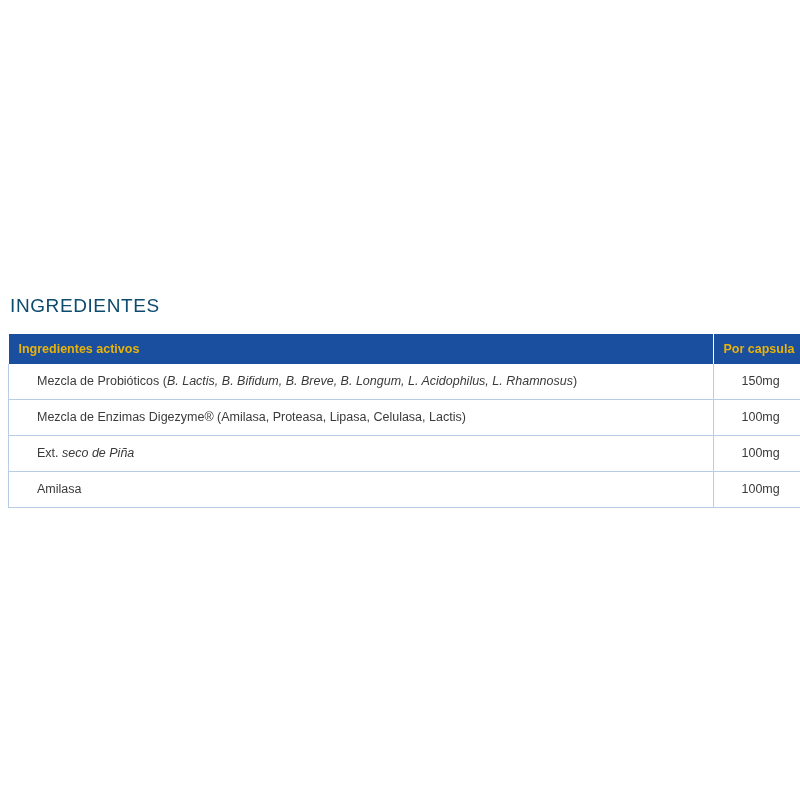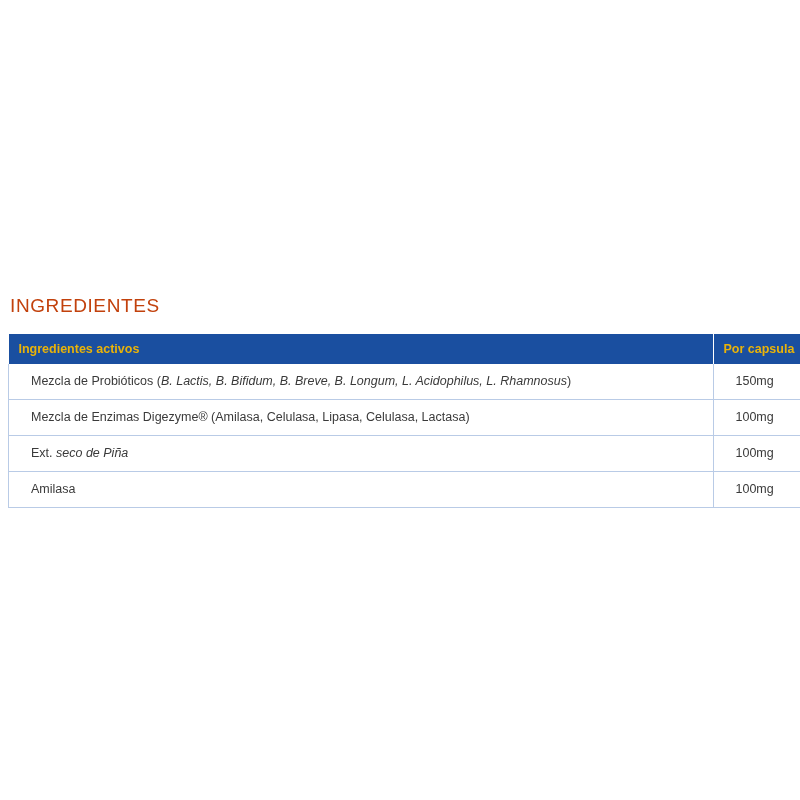--- a/index.html
+++ b/index.html
@@ -20,21 +20,21 @@
     height: 800px;
     box-sizing: border-box;
   }
   .section {
     position: absolute;
     left: 8px;
     top: 295px;
     width: 784px;
   }
   .section-title {
-    color: #c2410c;
+    color: #0c4a6e;
     font-size: 19px;
     letter-spacing: 0.6px;
     font-weight: 400;
     margin: 0 0 17px 2px;
   }
   table.ingredients {
     width: 784px;
     border-collapse: collapse;
     table-layout: fixed;
   }
@@ -50,21 +50,21 @@
   table.ingredients thead th.col-name {
     width: 684px;
   }
   table.ingredients thead th.col-amount {
     width: 100px;
     border-left: 1px solid #ffffff;
   }
   table.ingredients tbody td {
     font-size: 12.5px;
     color: #3a3a3a;
-    padding: 9px 22px;
+    padding: 9px 28px;
     border-bottom: 1px solid #b9cbe6;
     border-right: 1px solid #b9cbe6;
     background: #ffffff;
     vertical-align: middle;
     line-height: 1.35;
     white-space: nowrap;
     overflow: hidden;
     text-overflow: ellipsis;
   }
   table.ingredients tbody td:first-child {
@@ -87,21 +87,21 @@
           <th class="col-name">Ingredientes activos</th>
           <th class="col-amount">Por capsula</th>
         </tr>
       </thead>
       <tbody>
         <tr>
           <td><span>Mezcla de Probióticos (</span><span class="it">B. Lactis, B. Bifidum, B. Breve, B. Longum, L. Acidophilus, L. Rhamnosus</span><span>)</span></td>
           <td>150mg</td>
         </tr>
         <tr>
-          <td><span>Mezcla de Enzimas Digezyme® (Amilasa, Celulasa, Lipasa, Celulasa, Lactasa)</span><span class="it"></span><span></span></td>
+          <td><span>Mezcla de Enzimas Digezyme® (Amilasa, Proteasa, Lipasa, Celulasa, Lactis)</span><span class="it"></span><span></span></td>
           <td>100mg</td>
         </tr>
         <tr>
           <td><span>Ext. </span><span class="it">seco de Piña</span><span></span></td>
           <td>100mg</td>
         </tr>
         <tr>
           <td><span>Amilasa</span><span class="it"></span><span></span></td>
           <td>100mg</td>
         </tr>

